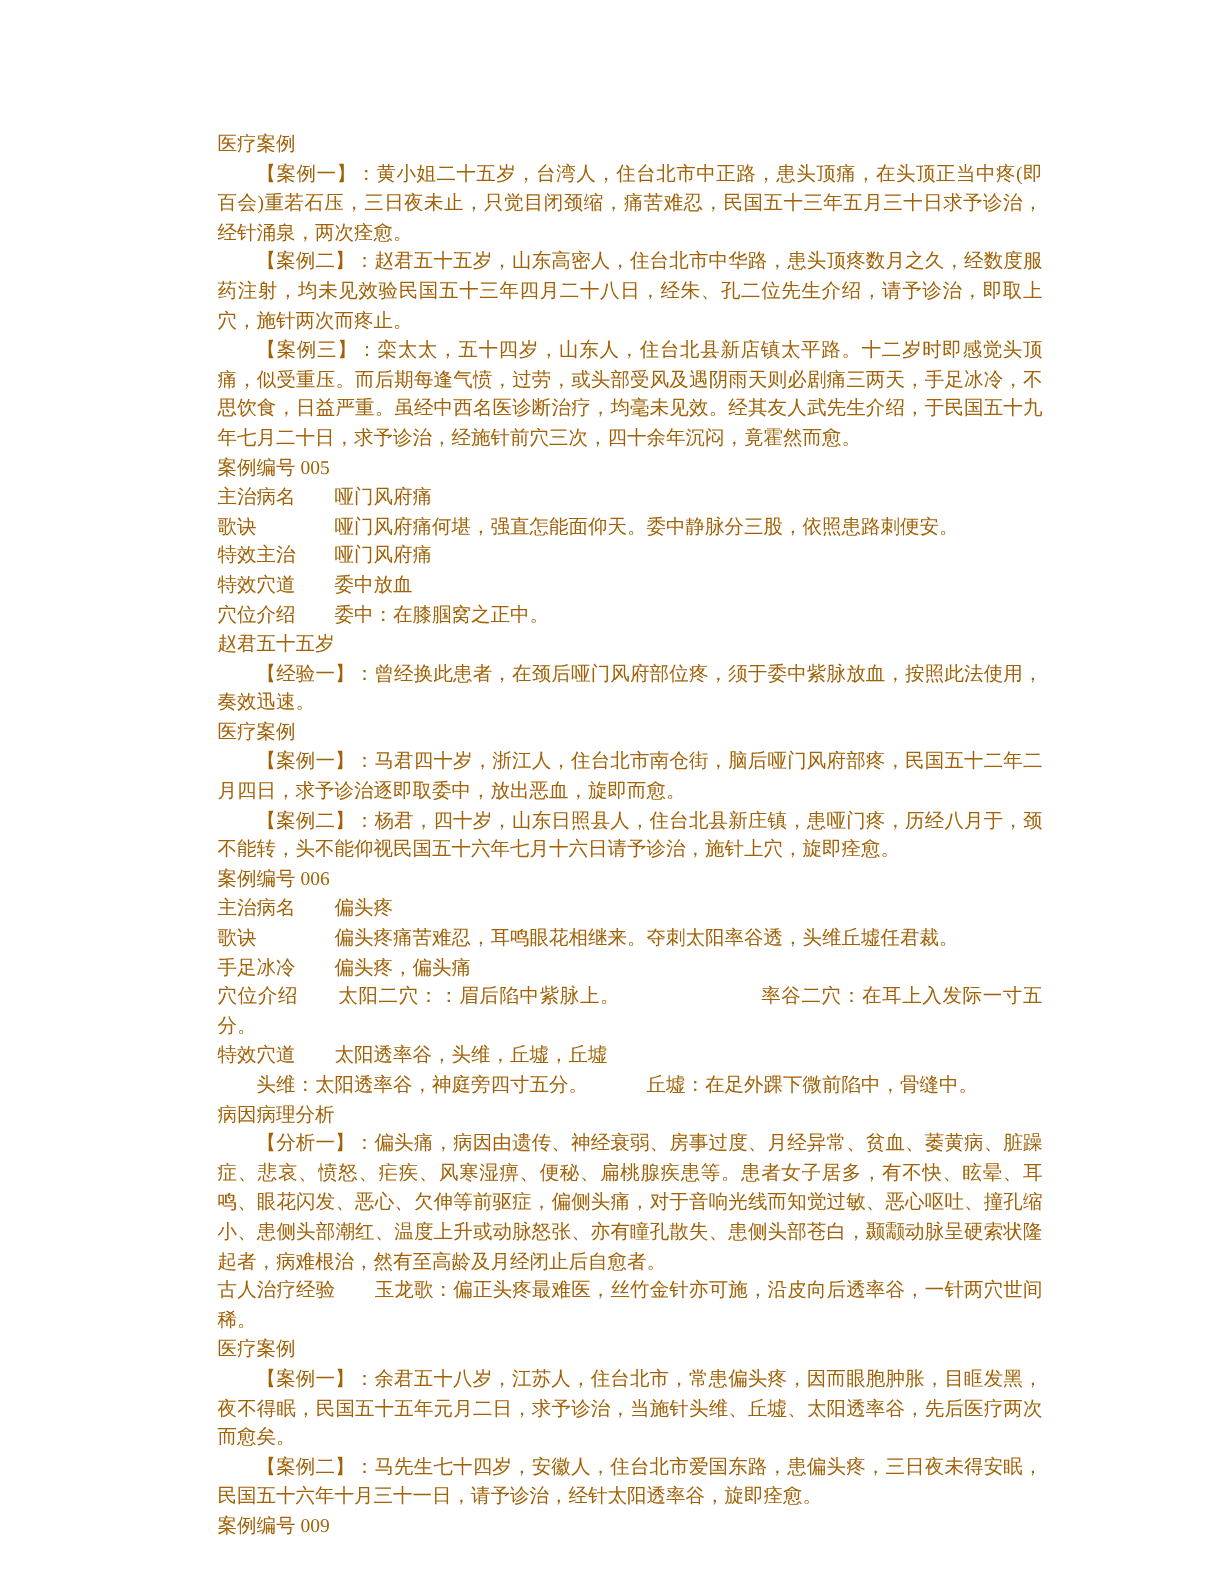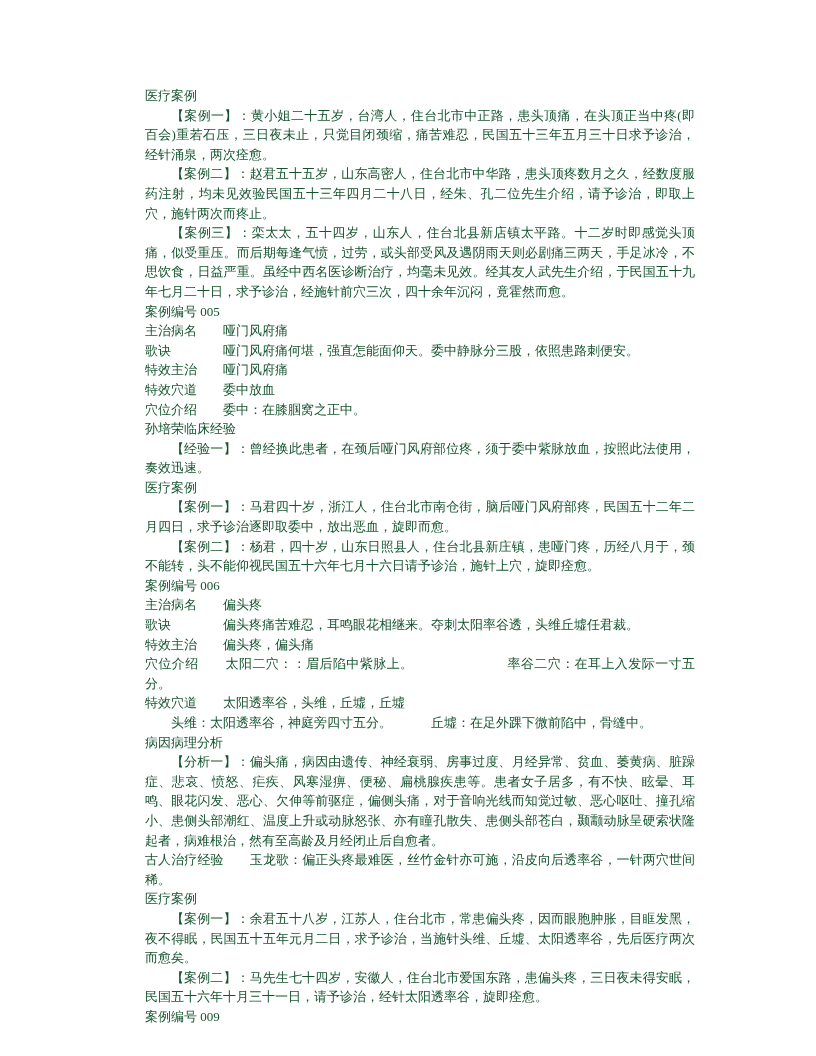--- a/index.html
+++ b/index.html
@@ -17,21 +17,21 @@
     overflow: hidden;
     font-family: "Liberation Serif", "DejaVu Serif", serif;
     color: #000000;
   }
   .para {
     margin: 0;
     font-size: 13px;
     line-height: 19.6px;
     text-align: justify;
     word-break: break-word;
-    color: #14532d;
+    color: #a16207;
     padding-left: 25px;
   }
   .para.case {
     text-indent: 2em;
   }
   .marker {
     font-weight: normal;
   }
 </style>
 </head>
@@ -42,29 +42,29 @@
       <p class="para plain"><span>医疗案例</span></p>
       <p class="para case"><span class="marker">【案例一】：</span><span>黄小姐二十五岁，台湾人，住台北市中正路，患头顶痛，在头顶正当中疼(即百会)重若石压，三日夜未止，只觉目闭颈缩，痛苦难忍，民国五十三年五月三十日求予诊治，经针涌泉，两次痊愈。</span></p>
       <p class="para case"><span class="marker">【案例二】：</span><span>赵君五十五岁，山东高密人，住台北市中华路，患头顶疼数月之久，经数度服药注射，均未见效验民国五十三年四月二十八日，经朱、孔二位先生介绍，请予诊治，即取上穴，施针两次而疼止。</span></p>
       <p class="para case"><span class="marker">【案例三】：</span><span>栾太太，五十四岁，山东人，住台北县新店镇太平路。十二岁时即感觉头顶痛，似受重压。而后期每逢气愤，过劳，或头部受风及遇阴雨天则必剧痛三两天，手足冰冷，不思饮食，日益严重。虽经中西名医诊断治疗，均毫未见效。经其友人武先生介绍，于民国五十九年七月二十日，求予诊治，经施针前穴三次，四十余年沉闷，竟霍然而愈。</span></p>
       <p class="para plain"><span>案例编号 005</span></p>
       <p class="para plain"><span>主治病名　　哑门风府痛</span></p>
       <p class="para plain"><span>歌诀　　　　哑门风府痛何堪，强直怎能面仰天。委中静脉分三股，依照患路刺便安。</span></p>
       <p class="para plain"><span>特效主治　　哑门风府痛</span></p>
       <p class="para plain"><span>特效穴道　　委中放血</span></p>
       <p class="para plain"><span>穴位介绍　　委中：在膝腘窝之正中。</span></p>
-      <p class="para plain"><span>孙培荣临床经验</span></p>
+      <p class="para plain"><span>赵君五十五岁</span></p>
       <p class="para case"><span class="marker">【经验一】：</span><span>曾经换此患者，在颈后哑门风府部位疼，须于委中紫脉放血，按照此法使用，奏效迅速。</span></p>
       <p class="para plain"><span>医疗案例</span></p>
       <p class="para case"><span class="marker">【案例一】：</span><span>马君四十岁，浙江人，住台北市南仓街，脑后哑门风府部疼，民国五十二年二月四日，求予诊治逐即取委中，放出恶血，旋即而愈。</span></p>
       <p class="para case"><span class="marker">【案例二】：</span><span>杨君，四十岁，山东日照县人，住台北县新庄镇，患哑门疼，历经八月于，颈不能转，头不能仰视民国五十六年七月十六日请予诊治，施针上穴，旋即痊愈。</span></p>
       <p class="para plain"><span>案例编号 006</span></p>
       <p class="para plain"><span>主治病名　　偏头疼</span></p>
       <p class="para plain"><span>歌诀　　　　偏头疼痛苦难忍，耳鸣眼花相继来。夺刺太阳率谷透，头维丘墟任君裁。</span></p>
-      <p class="para plain"><span>特效主治　　偏头疼，偏头痛</span></p>
+      <p class="para plain"><span>手足冰冷　　偏头疼，偏头痛</span></p>
       <p class="para plain"><span>穴位介绍　　太阳二穴：：眉后陷中紫脉上。　　　　　　　率谷二穴：在耳上入发际一寸五分。</span></p>
       <p class="para plain"><span>特效穴道　　太阳透率谷，头维，丘墟，丘墟</span></p>
       <p class="para plain"><span>　　头维：太阳透率谷，神庭旁四寸五分。　　　丘墟：在足外踝下微前陷中，骨缝中。</span></p>
       <p class="para plain"><span>病因病理分析</span></p>
       <p class="para case"><span class="marker">【分析一】：</span><span>偏头痛，病因由遗传、神经衰弱、房事过度、月经异常、贫血、萎黄病、脏躁症、悲哀、愤怒、疟疾、风寒湿痹、便秘、扁桃腺疾患等。患者女子居多，有不快、眩晕、耳鸣、眼花闪发、恶心、欠伸等前驱症，偏侧头痛，对于音响光线而知觉过敏、恶心呕吐、撞孔缩小、患侧头部潮红、温度上升或动脉怒张、亦有瞳孔散失、患侧头部苍白，颞颥动脉呈硬索状隆起者，病难根治，然有至高龄及月经闭止后自愈者。</span></p>
       <p class="para plain"><span>古人治疗经验　　玉龙歌：偏正头疼最难医，丝竹金针亦可施，沿皮向后透率谷，一针两穴世间稀。</span></p>
       <p class="para plain"><span>医疗案例</span></p>
       <p class="para case"><span class="marker">【案例一】：</span><span>余君五十八岁，江苏人，住台北市，常患偏头疼，因而眼胞肿胀，目眶发黑，夜不得眠，民国五十五年元月二日，求予诊治，当施针头维、丘墟、太阳透率谷，先后医疗两次而愈矣。</span></p>
       <p class="para case"><span class="marker">【案例二】：</span><span>马先生七十四岁，安徽人，住台北市爱国东路，患偏头疼，三日夜未得安眠，民国五十六年十月三十一日，请予诊治，经针太阳透率谷，旋即痊愈。</span></p>
       <p class="para plain"><span>案例编号 009</span></p>

